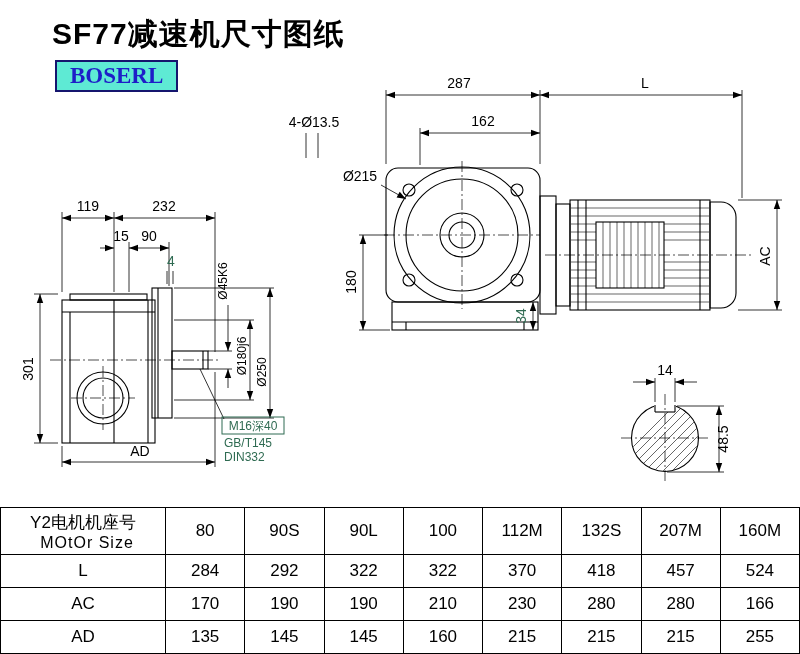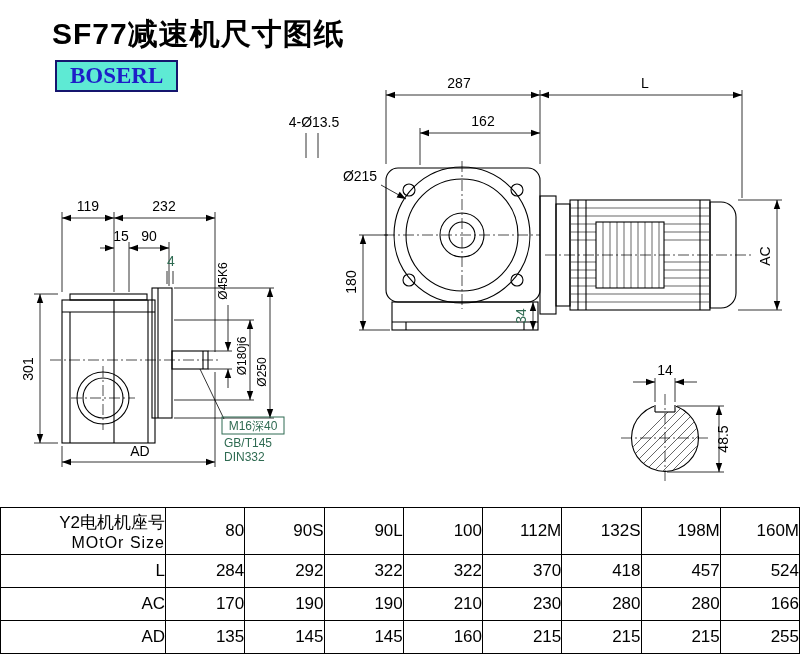--- a/index.html
+++ b/index.html
@@ -12,21 +12,21 @@
   .ln  { stroke:#000; stroke-width:1.1; fill:none; }
   .lnf { stroke:#000; stroke-width:1.1; fill:#ffffff; }
   .fin { stroke:#000; stroke-width:0.6; fill:none; }
   .dim { stroke:#000; stroke-width:0.8; fill:none; }
   .cl  { stroke:#000; stroke-width:0.7; fill:none; stroke-dasharray:11 3 2 3; }
   .gln { stroke:#2f6b52; stroke-width:1; fill:none; }
   .txt  { font-family:"Liberation Sans", sans-serif; font-size:14px; fill:#000; }
   .small { font-size:12px; }
   .txtg { fill:#2f6b52; }
   .dim-table { position:absolute; left:0; top:507px; width:800px; border-collapse:collapse;
-               table-layout:fixed; text-align:right; font-size:17px; color:#000; }
+               table-layout:fixed; text-align:center; font-size:17px; color:#000; }
   .dim-table th, .dim-table td { border:1px solid #000; font-weight:normal; height:33px; }
   .dim-table tr.hdr th { height:47px; }
   .dim-table .mono { letter-spacing:1px; font-size:16px;margin-left:8px; }
 </style>
 </head>
 <body>
 
 <div class="page">
 
   <div class="title">SF77减速机尺寸图纸</div>
@@ -248,21 +248,21 @@
       <th>
         <div>Y2电机机座号</div>
         <div class="mono">MOtOr Size</div>
       </th>
       <th>80</th>
       <th>90S</th>
       <th>90L</th>
       <th>100</th>
       <th>112M</th>
       <th>132S</th>
-      <th>198M</th>
+      <th>207M</th>
       <th>160M</th>
     </tr>
     <tr>
       <td>L</td>
       <td>284</td>
       <td>292</td>
       <td>322</td>
       <td>322</td>
       <td>370</td>
       <td>418</td>

